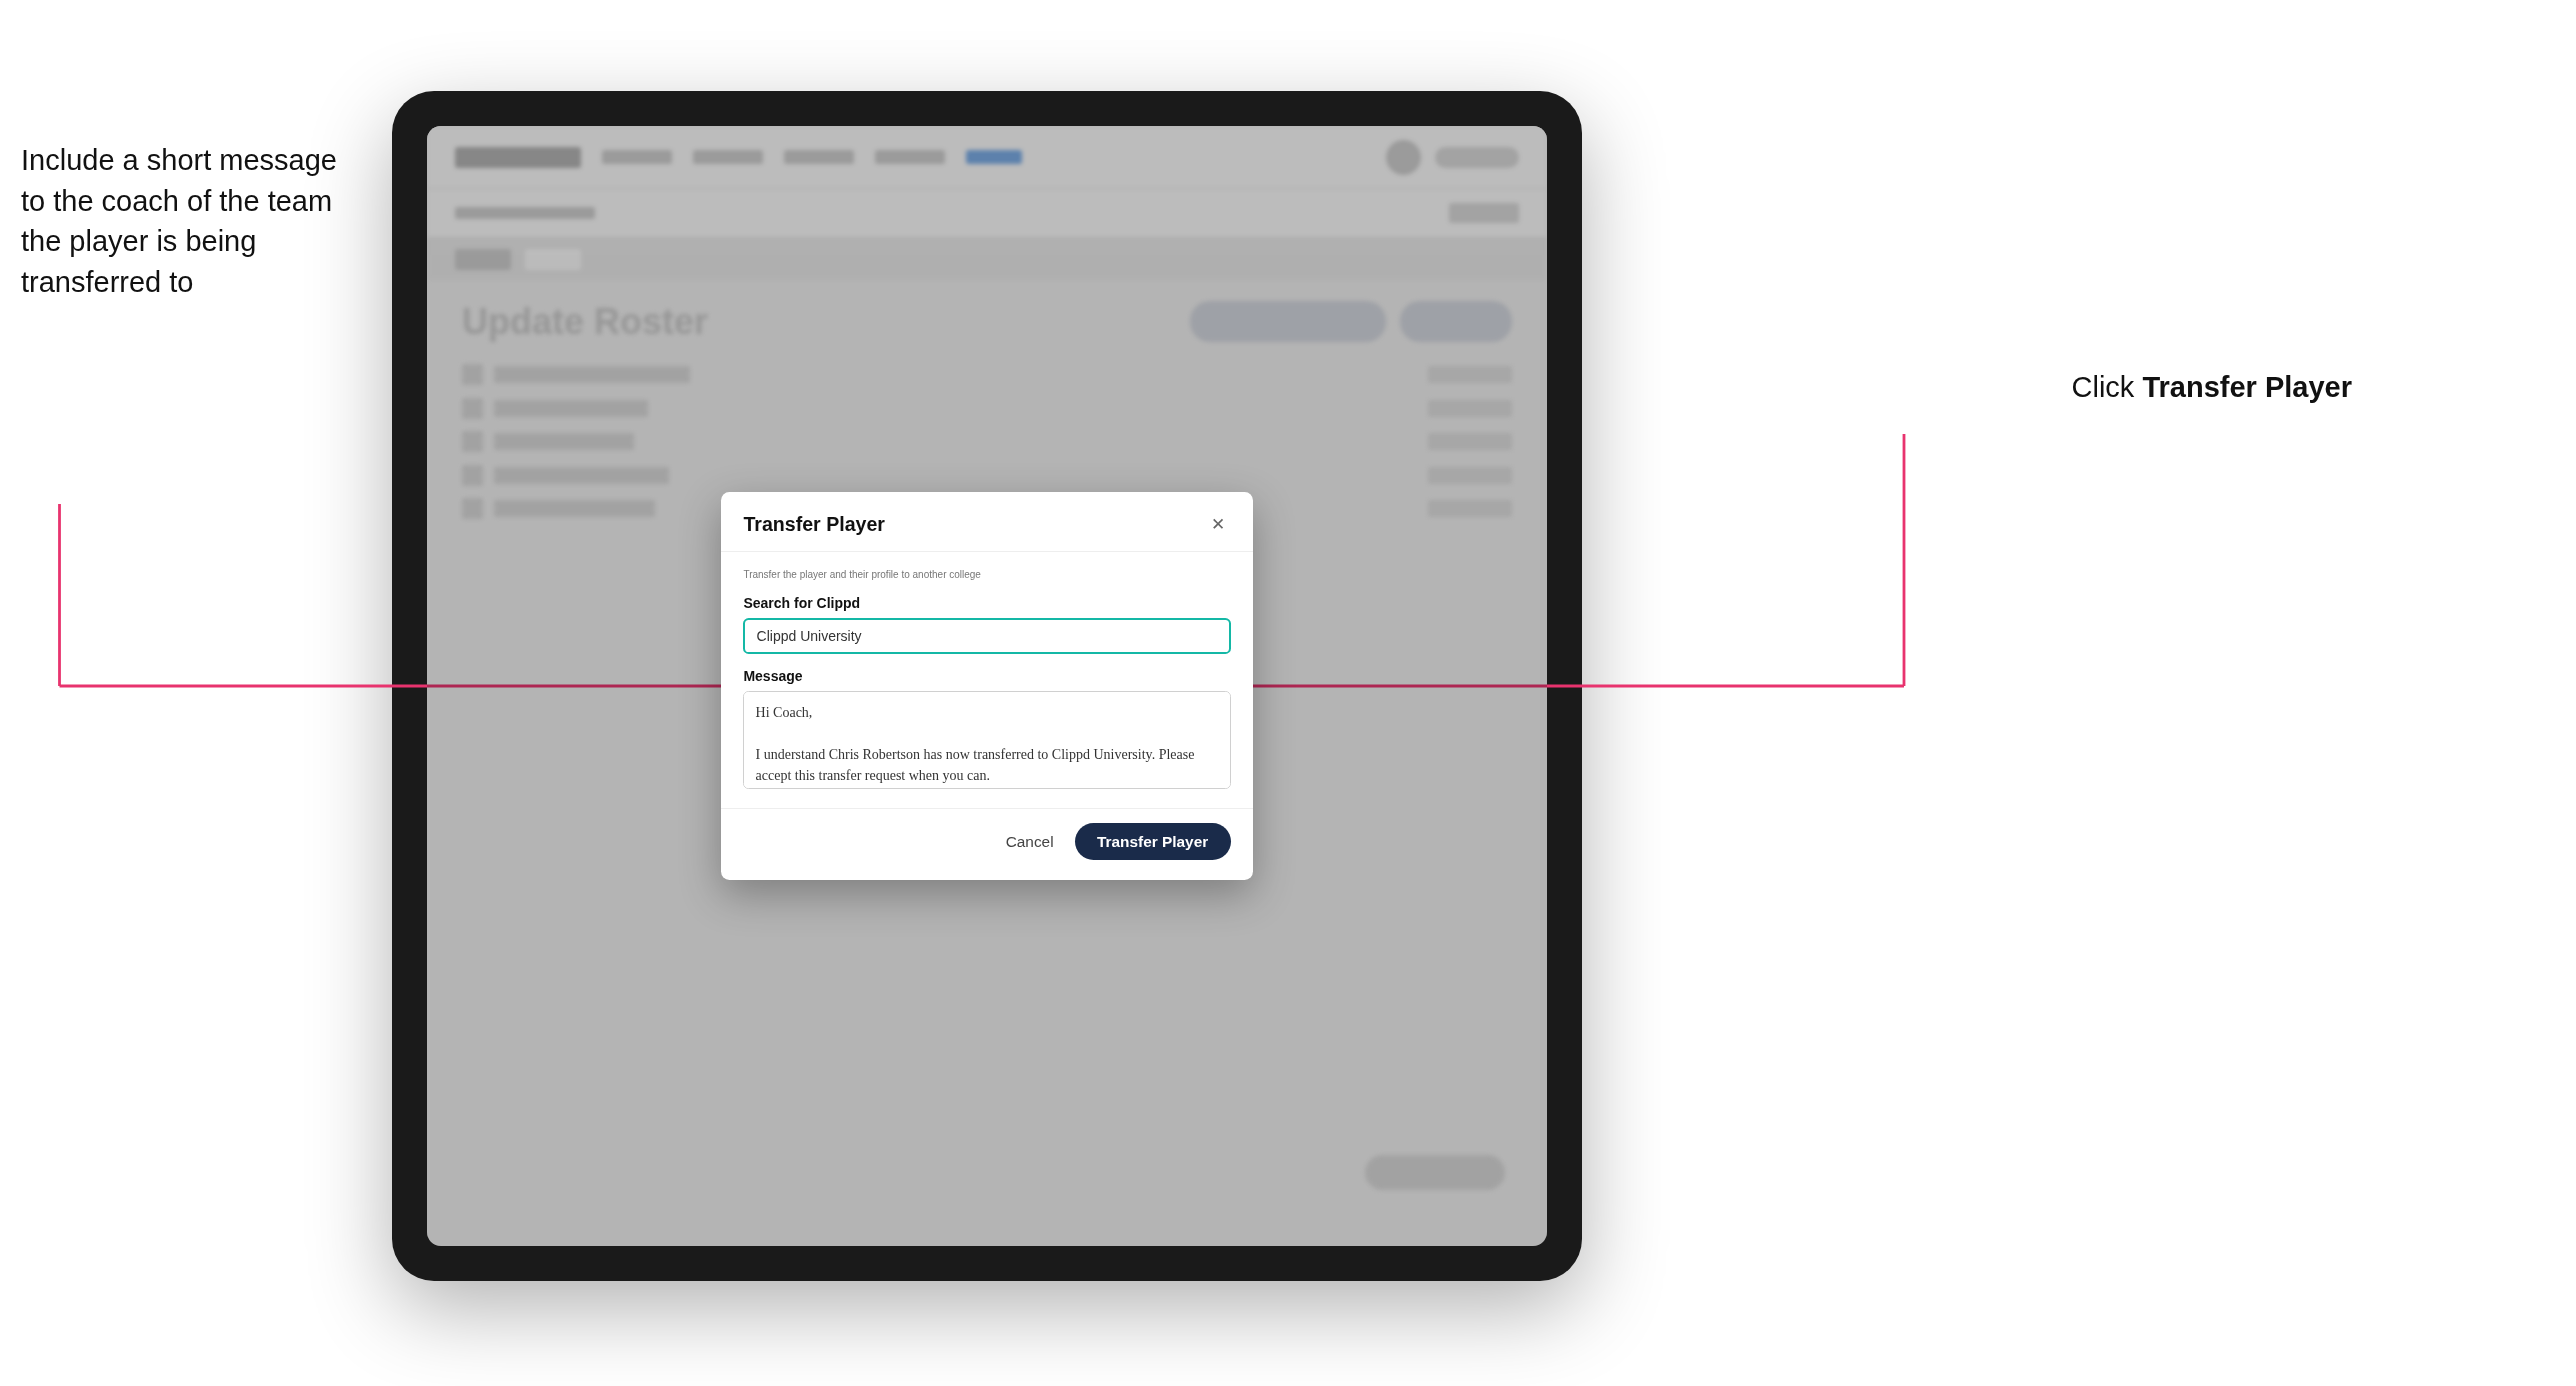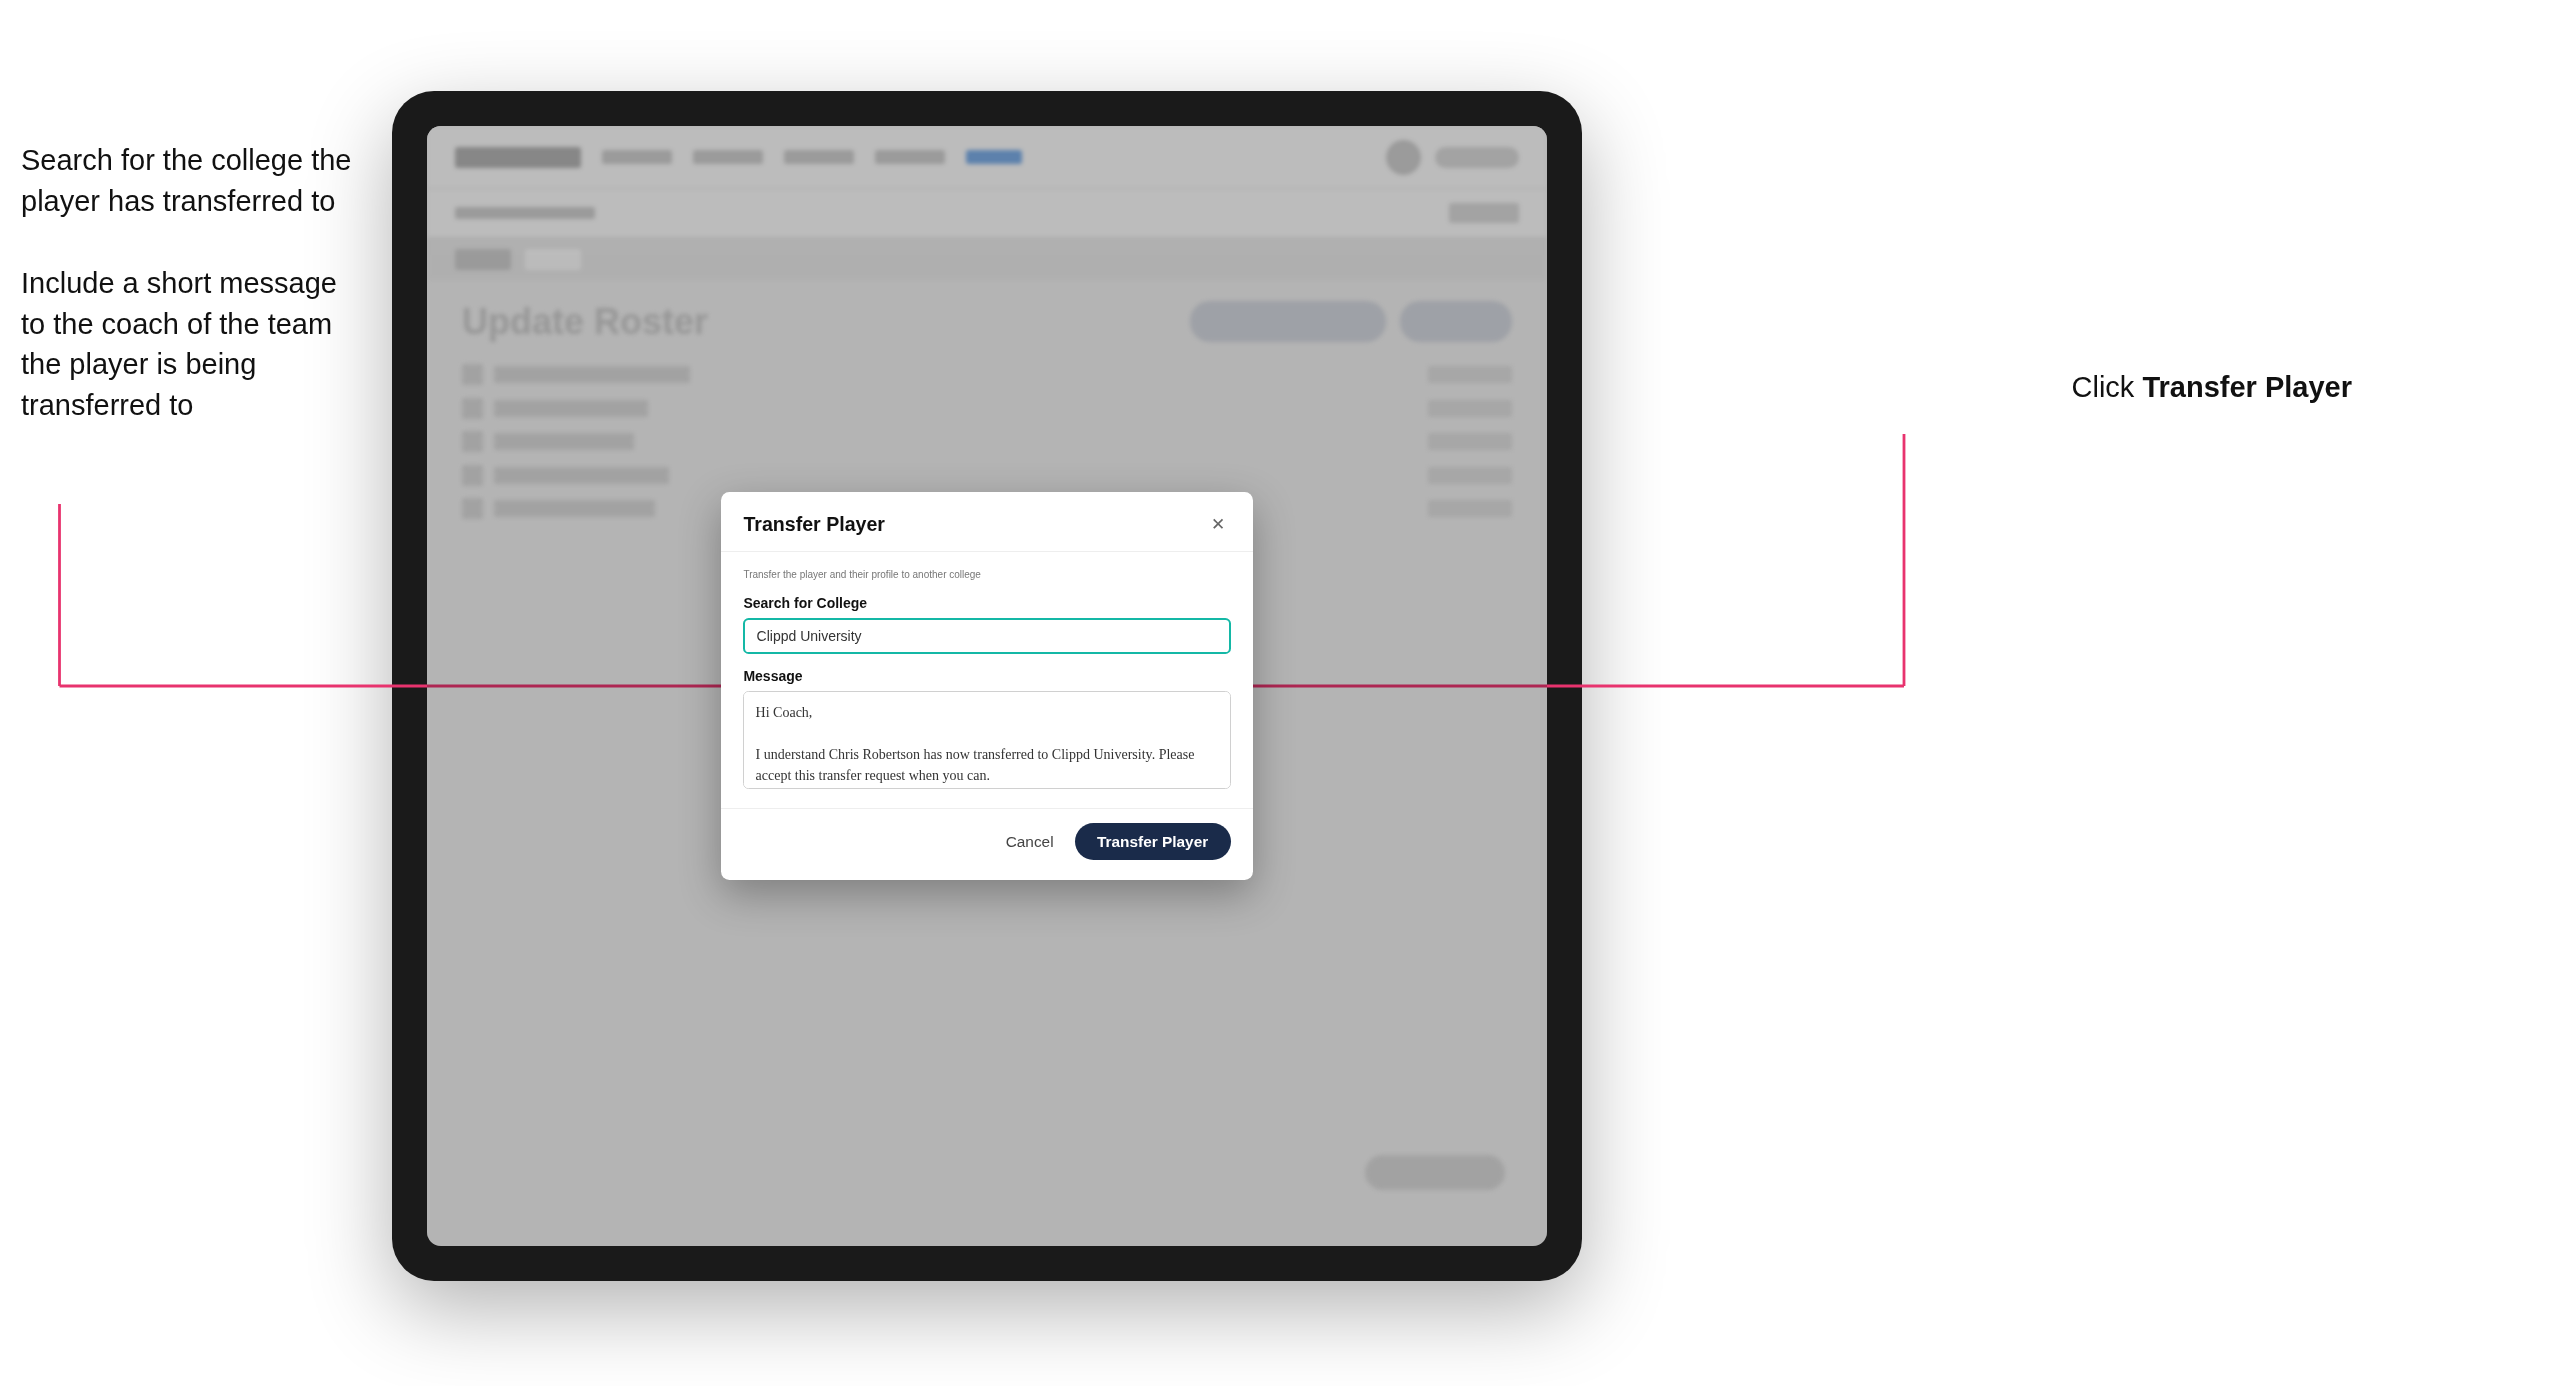--- a/index.html
+++ b/index.html
@@ -316,21 +316,20 @@
     
     svg.annotation-arrow {
       position: absolute;
       overflow: visible;
     }
   </style>
 </head>
 <body>
 
 <div class="annotation-left">
-  <p class="annotation-text">Search for the college the player has transferred to</p>
   <p class="annotation-text">Include a short message<br>to the coach of the team<br>the player is being<br>transferred to</p>
 </div>
 
 <div class="annotation-right">
   Click <strong>Transfer Player</strong>
 </div>
 
 <div class="tablet">
   <div class="tablet-screen">
 
@@ -403,21 +402,21 @@
       <div class="dialog">
 
         <div class="dialog-header">
           <span class="dialog-title">Transfer Player</span>
           <button class="dialog-close">✕</button>
         </div>
 
         <div class="dialog-body">
           <p class="dialog-subtitle">Transfer the player and their profile to another college</p>
           
-          <label class="form-label">Search for College</label>
+          <label class="form-label">Search for Clippd</label>
           <input type="text" class="form-input" value="Clippd University" style="">
 
           <label class="form-label">Message</label>
           <textarea class="form-textarea" style="">Hi Coach,
 
 I understand Chris Robertson has now transferred to Clippd University. Please accept this transfer request when you can.</textarea>
         </div>
 
         <div class="dialog-footer">
           <button class="btn-cancel">Cancel</button>

